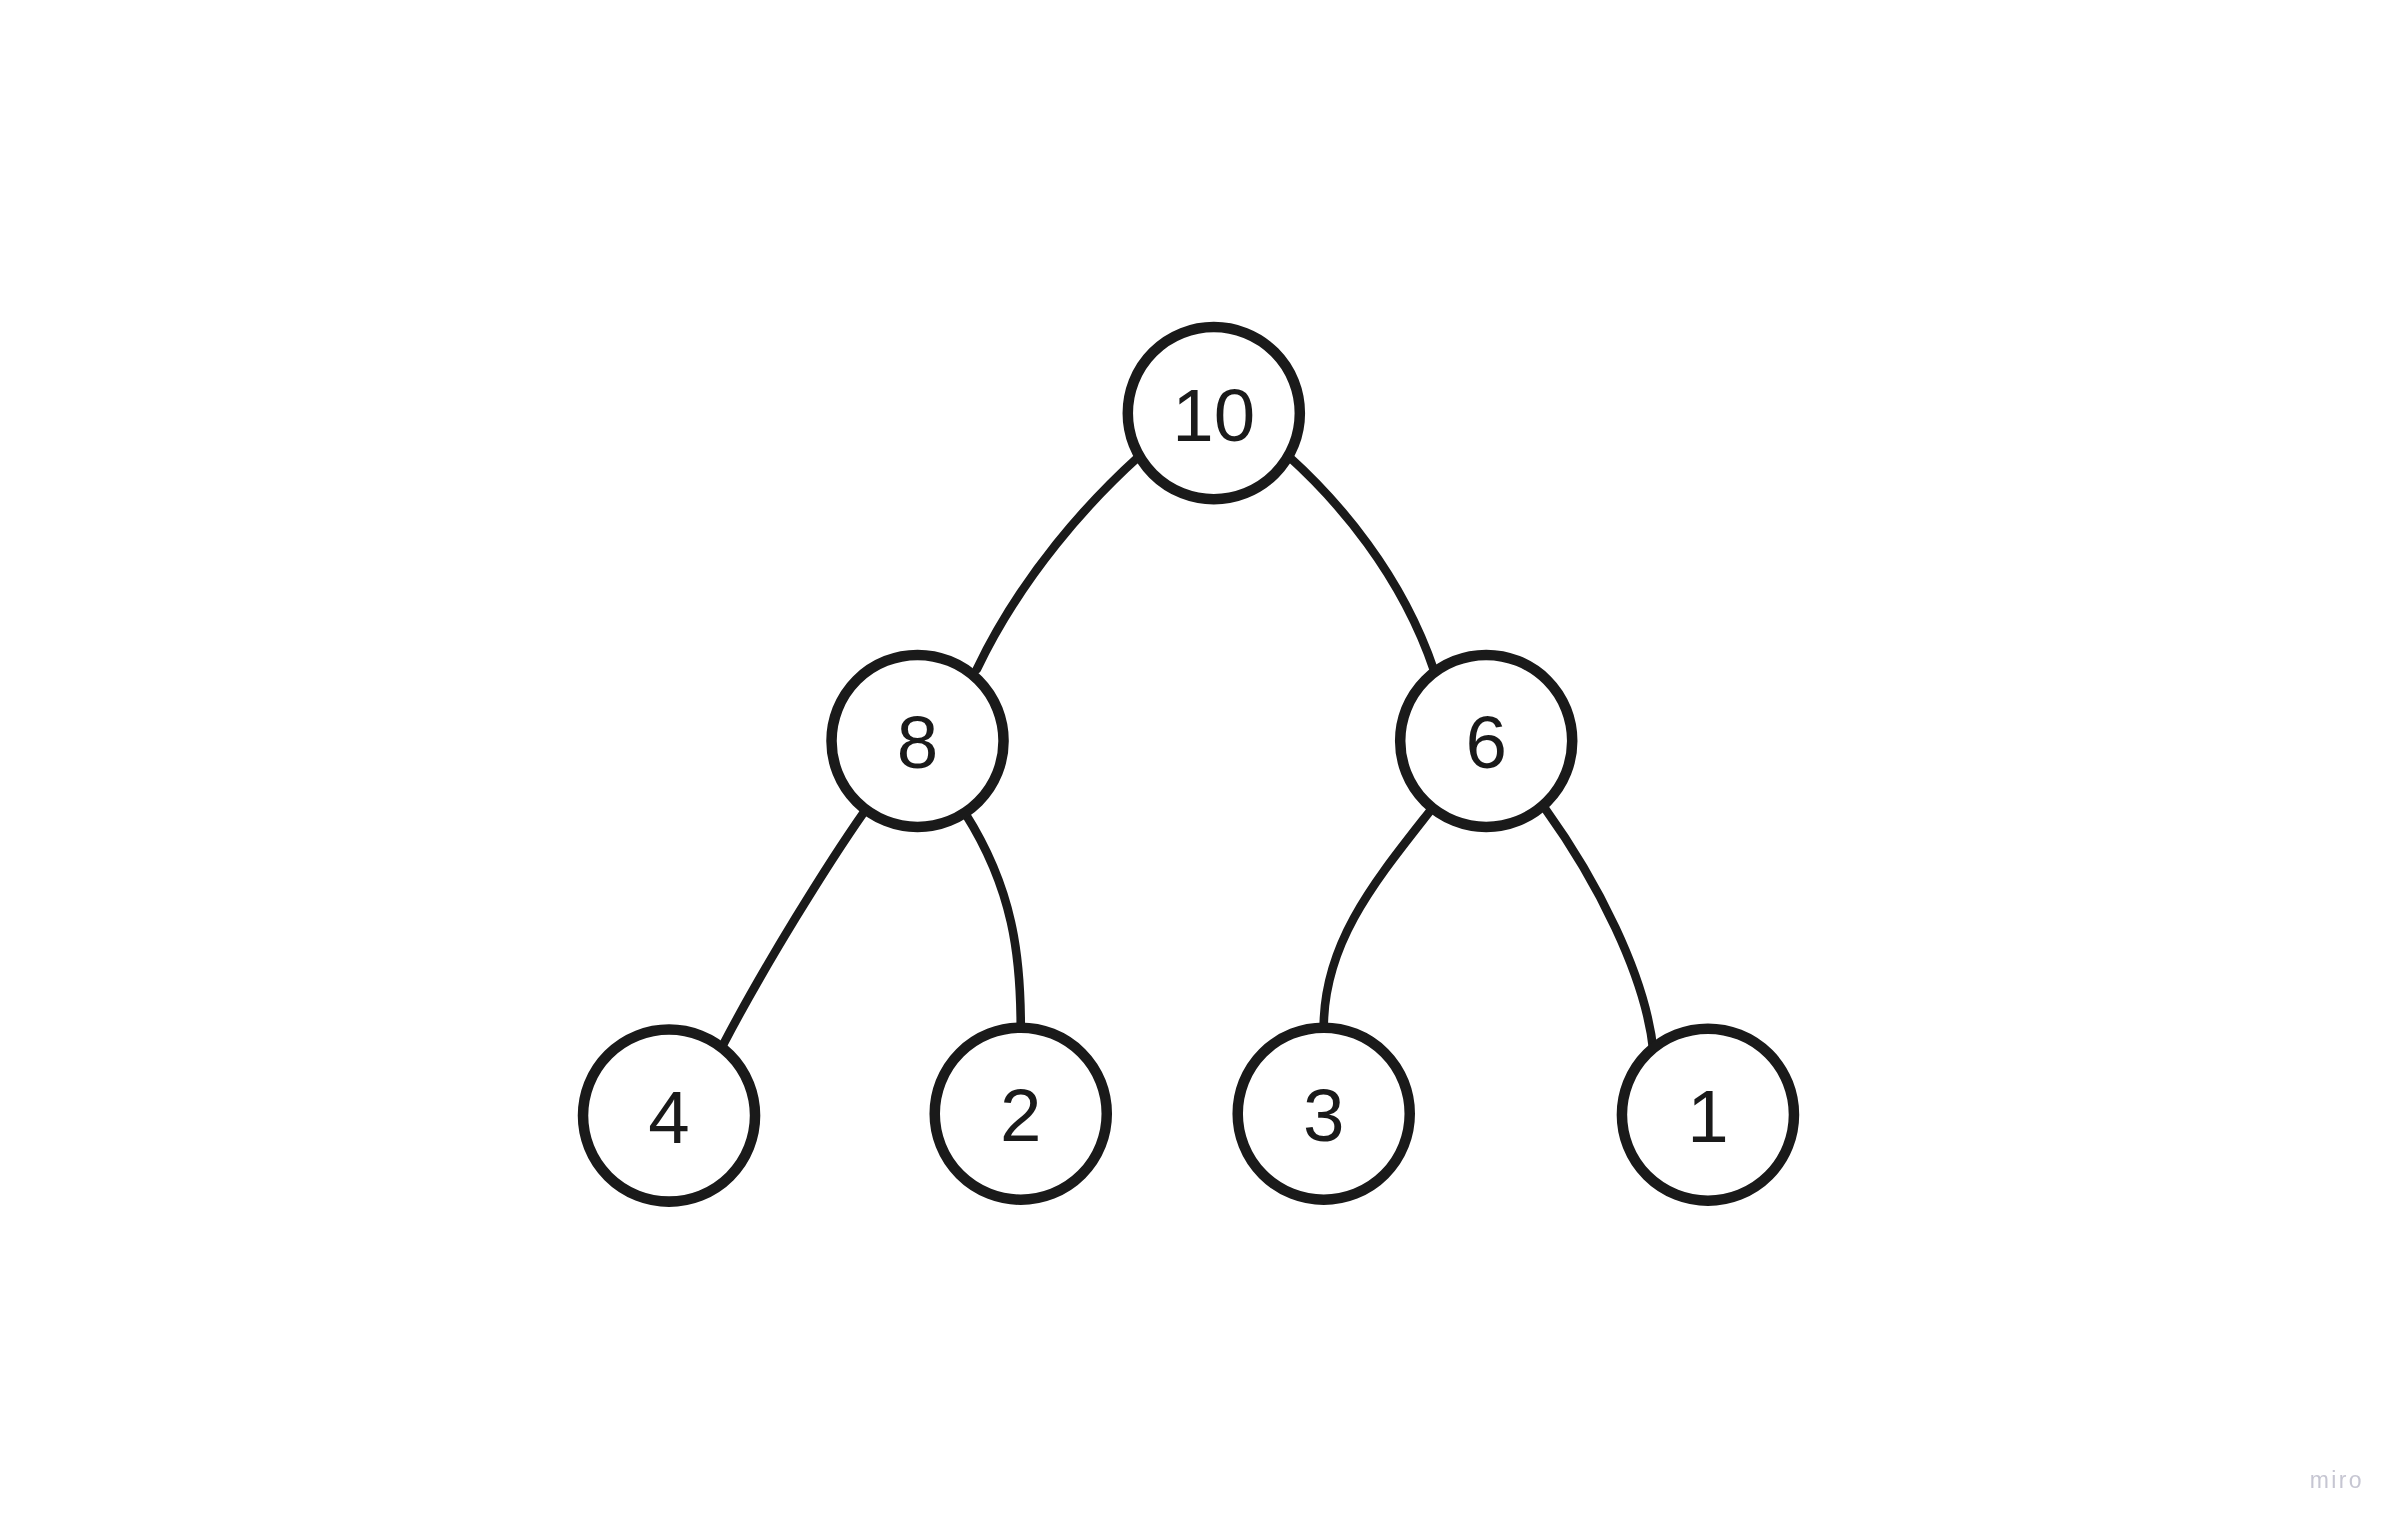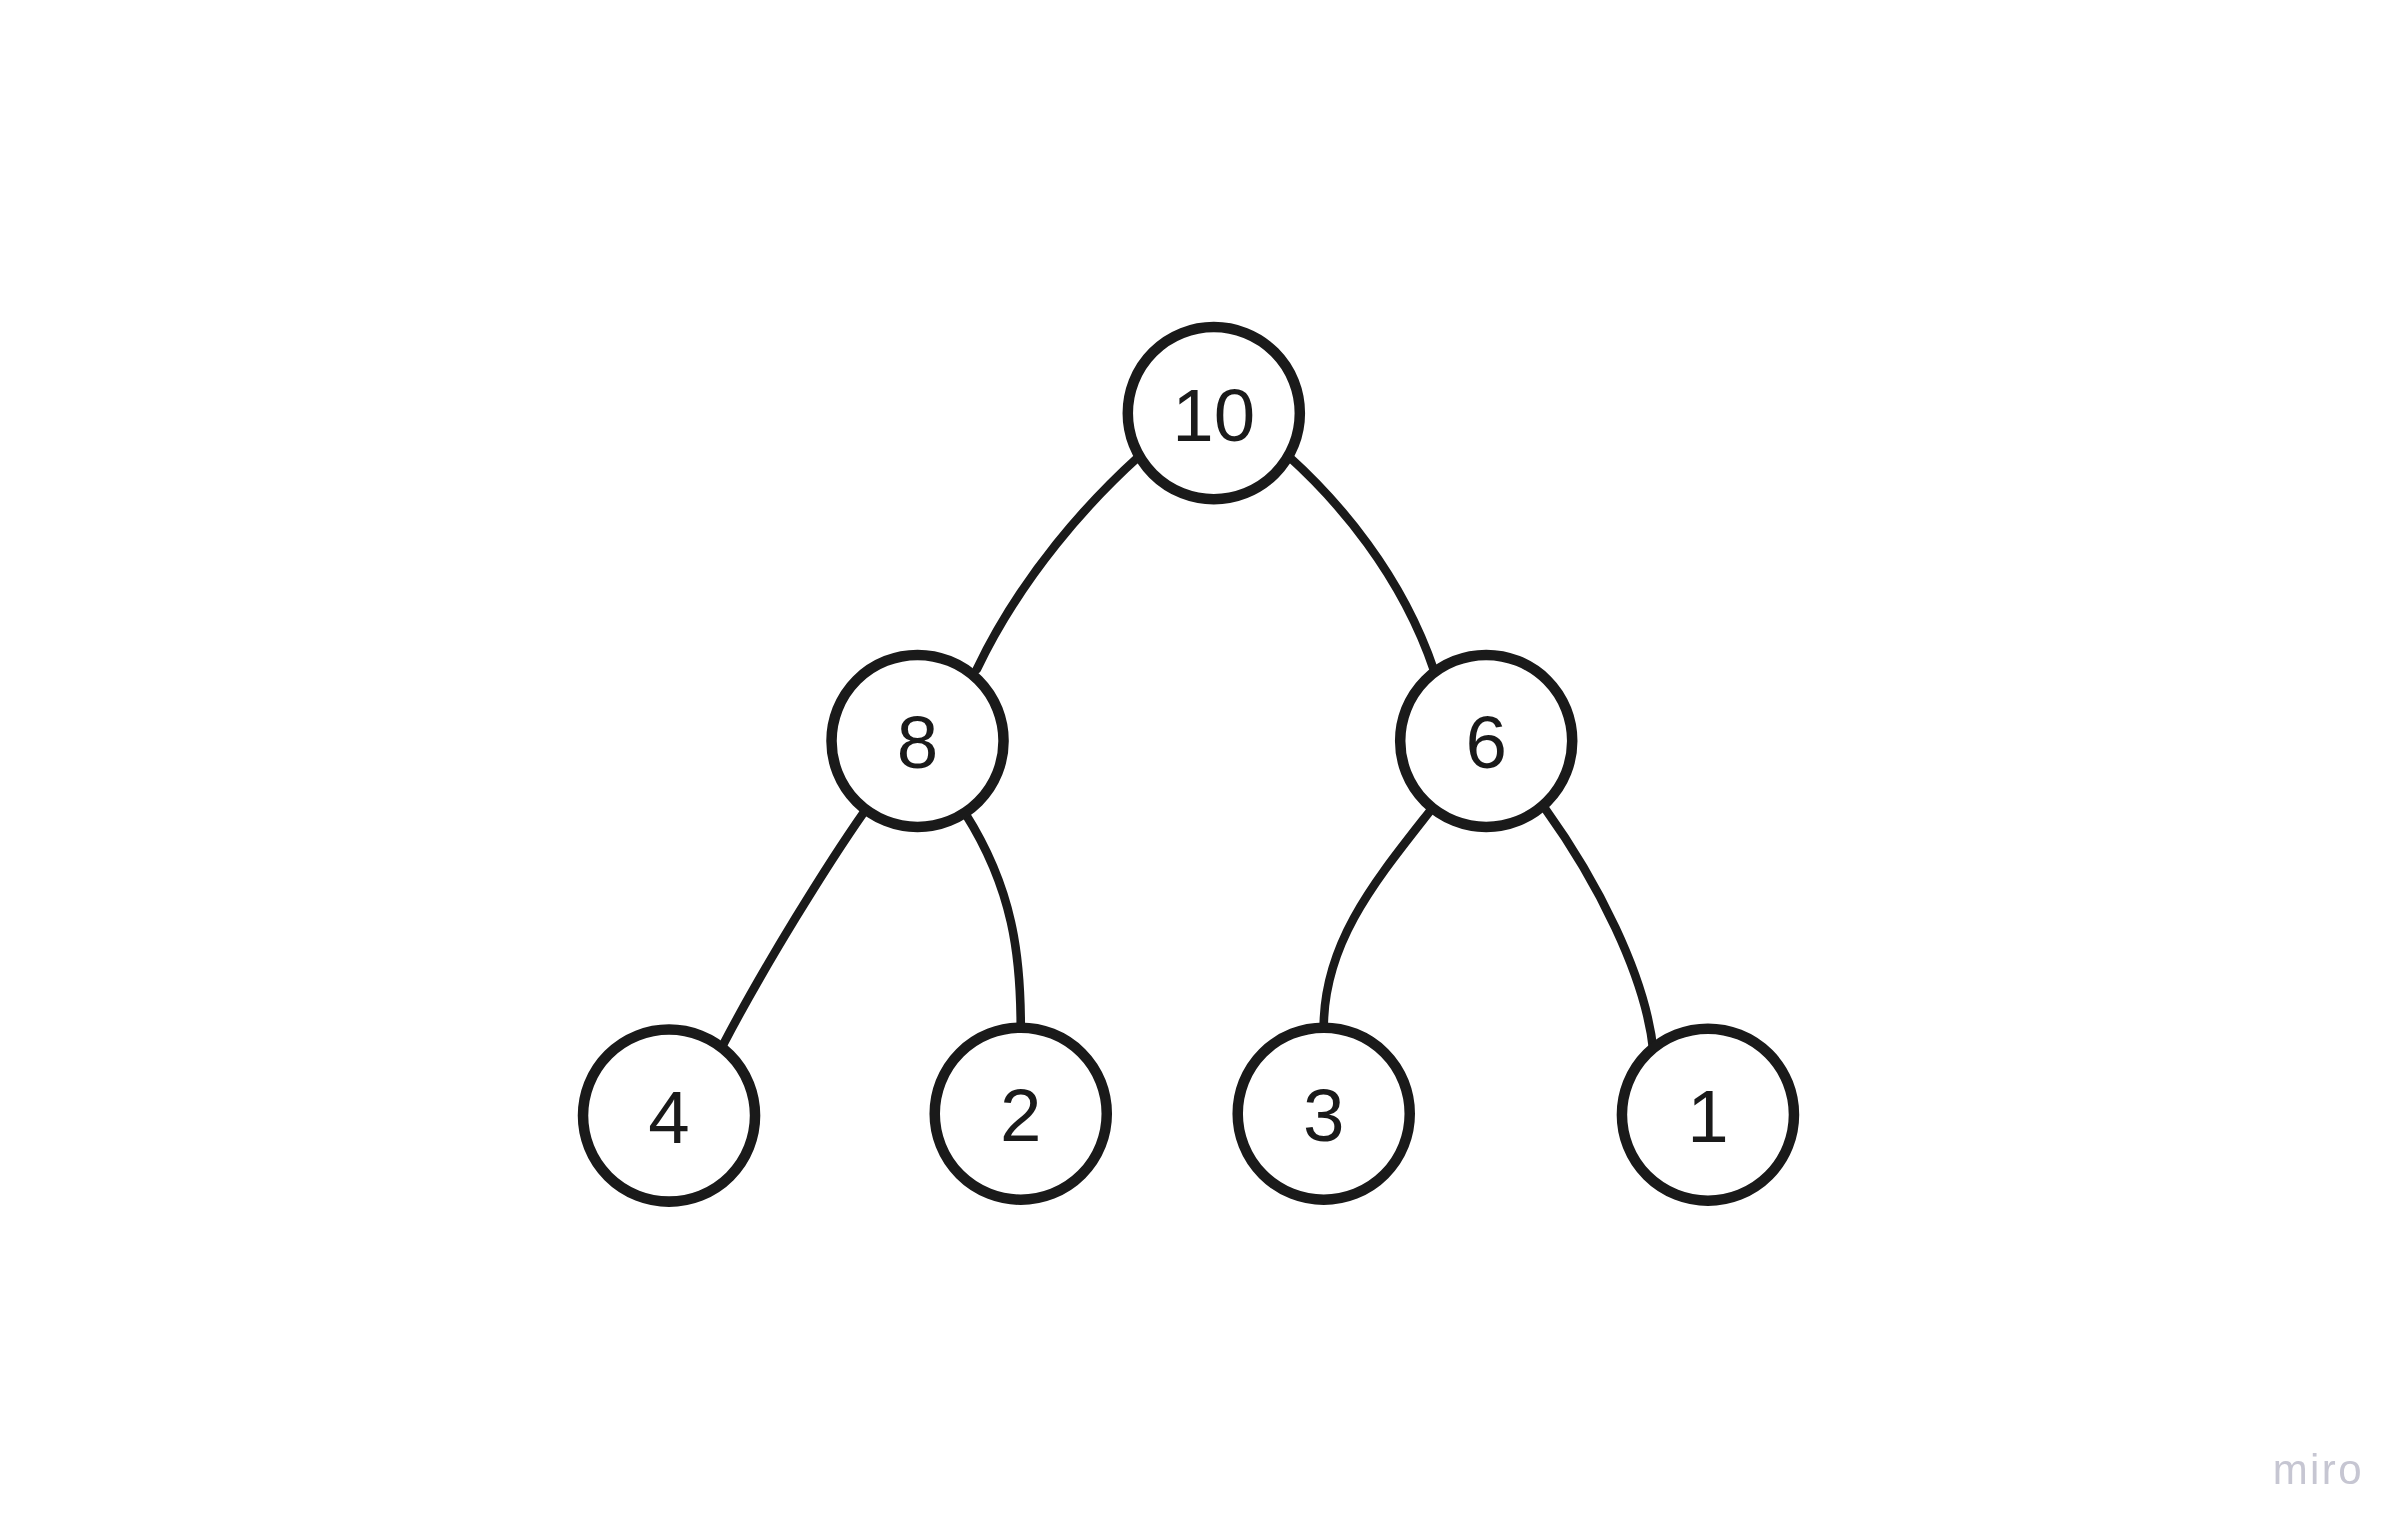--- a/index.html
+++ b/index.html
@@ -38,21 +38,21 @@
     text-anchor: middle;
     dominant-baseline: central;
     font-weight: 400;
   }
   .watermark {
     position: absolute;
     right: 34px;
     bottom: 29px;
     color: #c6c6d2;
     font-family: "Liberation Sans", sans-serif;
-    font-size: 42px;
+    font-size: 23px;
     letter-spacing: 2.4px;
     user-select: none;
   }
 </style>
 </head>
 <body>
 
 <svg id="canvas" viewBox="0 0 2509 1593">
   <g id="edges-layer">
       <path class="edge-path" d="M 1192 477 C 1140 524 1070 600 1022 700" stroke-width="9" stroke="#1a1a1a"></path>

